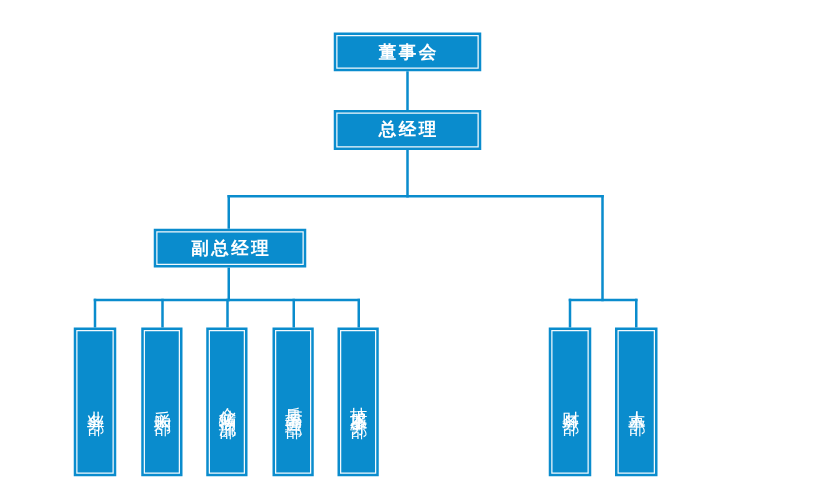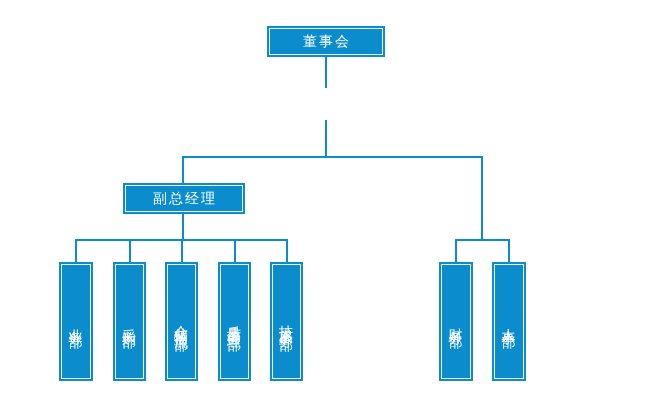--- a/index.html
+++ b/index.html
@@ -22,21 +22,21 @@
     box-sizing: border-box;
   }
   .node::after {
     content: "";
     position: absolute;
     inset: 2px;
     border: 1px solid rgba(255,255,255,0.95);
     pointer-events: none;
   }
   .h-node { font-size: 14px; letter-spacing: 2px; }
-  .h-node .label { transform: translateX(1px); white-space: nowrap; }
+  .h-node .label { transform: translateX(1px); white-space: nowrap; font-weight: bold; }
   .v-node { font-size: 14px; }
   .v-node .label {
     writing-mode: vertical-rl;
     text-orientation: upright;
     letter-spacing: 3px;
     line-height: 1;
   }
   .line { position: absolute; background: var(--accent); }
 </style>
 </head>
@@ -57,20 +57,23 @@
   <div class="line" style="left:234px;top:239px;width:2px;height:23px"></div>
   <div class="line" style="left:286px;top:239px;width:2px;height:23px"></div>
   <div class="line" style="left:455px;top:239px;width:55px;height:2px"></div>
   <div class="line" style="left:455px;top:239px;width:2px;height:23px"></div>
   <div class="line" style="left:508px;top:239px;width:2px;height:23px"></div>
 
   <div class="node h-node" style="left:267px;top:26px;width:118px;height:31px">
     <span class="label">董事会</span>
   </div>
 
+  <div class="node h-node" style="left:267px;top:88px;width:118px;height:32px">
+    <span class="label">总经理</span>
+  </div>
 
   <div class="node h-node" style="left:123px;top:183px;width:122px;height:31px">
     <span class="label">副总经理</span>
   </div>
 
   <div class="node v-node" style="left:59px;top:262px;width:34px;height:119px">
     <span class="label">业务部</span>
   </div>
   <div class="node v-node" style="left:113px;top:262px;width:33px;height:119px">
     <span class="label">采购部</span>

